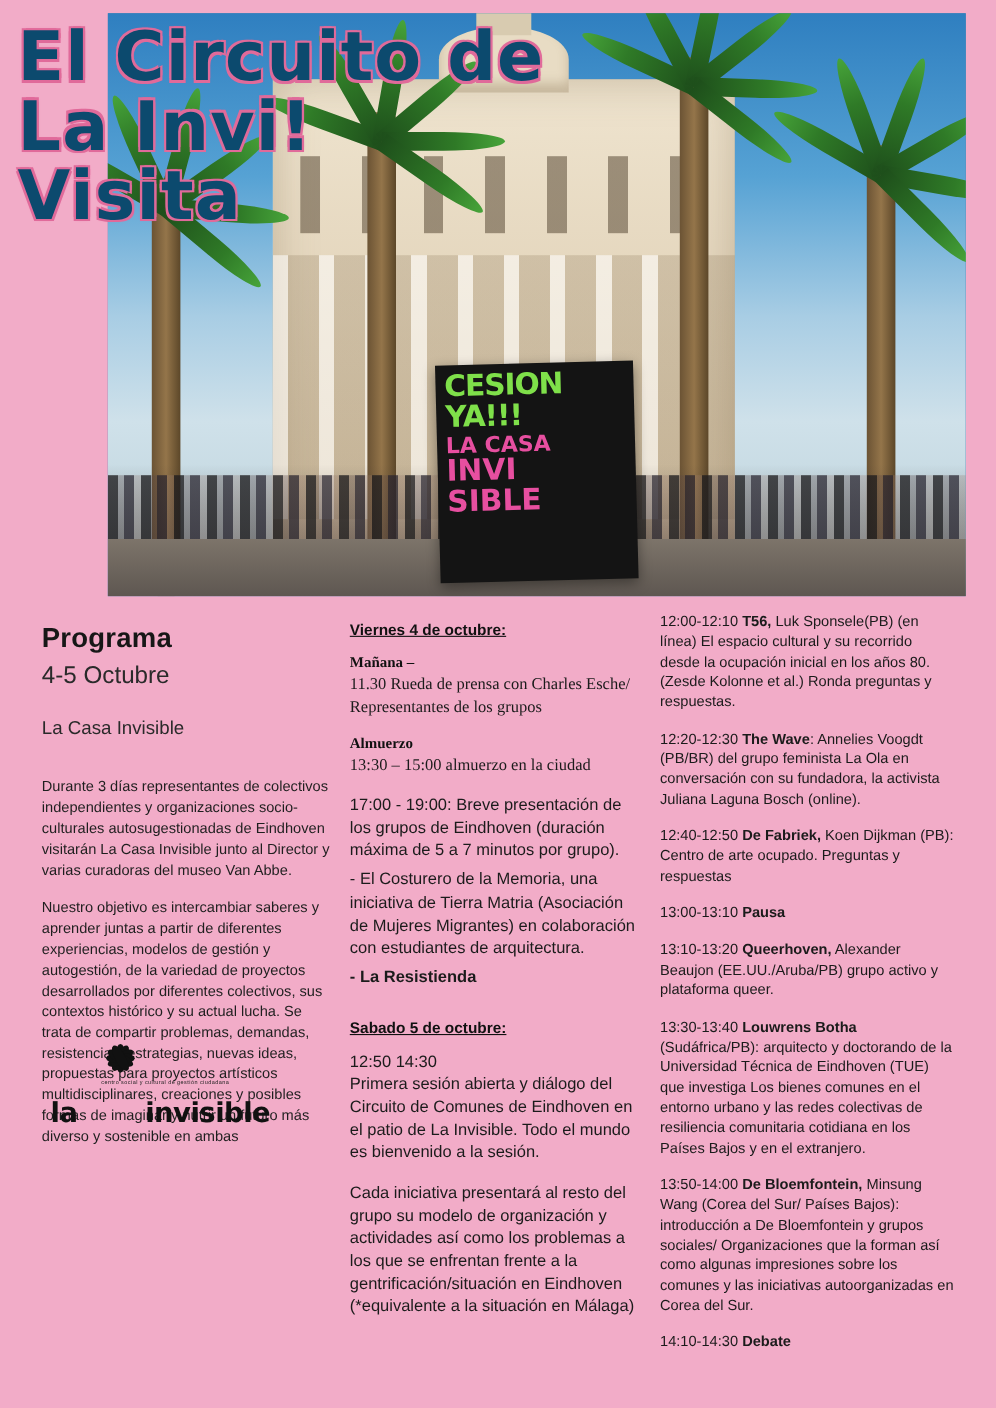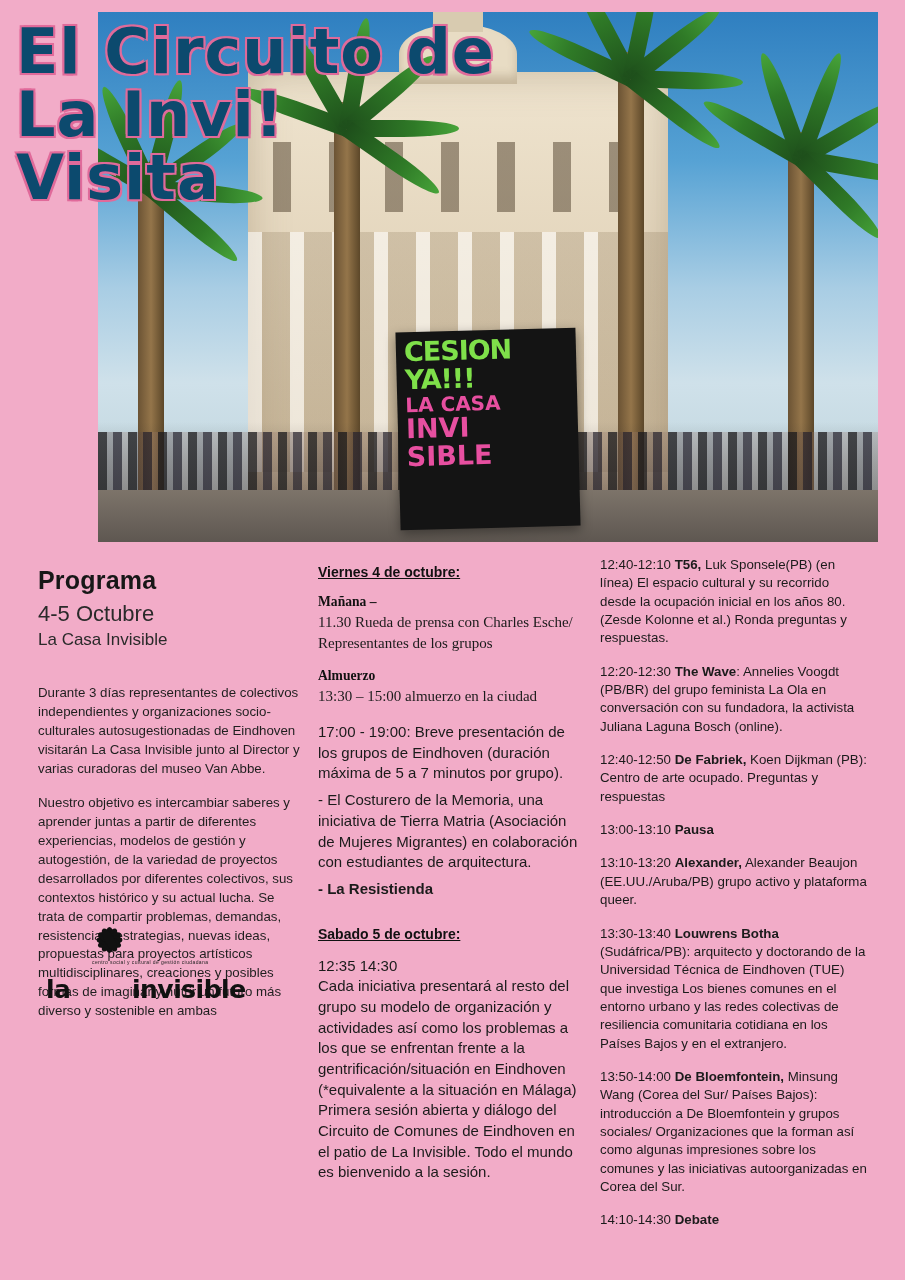--- a/index.html
+++ b/index.html
@@ -159,21 +159,21 @@
   .prog-title {
     font-size: 25px;
     font-weight: bold;
     color: #171717;
     margin: 10px 0 6px 0;
     letter-spacing: .2px;
   }
   .prog-dates {
     font-size: 22px;
     color: #2a2a2a;
-    margin-bottom: 3px;
+    margin-bottom: 25px;
   }
   .prog-place {
     font-size: 17px;
     color: #2a2a2a;
     margin-bottom: 34px;
   }
   .para {
     font-size: 13.3px;
     line-height: 1.42;
     color: #1f1f1f;
@@ -349,45 +349,45 @@
       <p class="block-body">13:30 – 15:00 almuerzo en la ciudad</p>
     </div>
 
 
     <p class="block-body" style="margin-bottom:6px;">17:00 - 19:00: Breve presentación de los grupos de Eindhoven (duración máxima de 5 a 7 minutos por grupo).</p>
     <p class="block-body" style="margin-bottom:6px;">- El Costurero de la Memoria, una iniciativa de Tierra Matria (Asociación de Mujeres Migrantes) en colaboración con estudiantes de arquitectura.</p>
     <p class="block-body" style="font-weight:bold; margin-bottom:26px;">- La Resistienda</p>
 
     <div class="day-head">Sabado 5 de octubre:</div>
 
-    <p class="block-body" style="margin-bottom:0;">12:35 14:30</p>
+    <p class="block-body" style="margin-bottom:0;">12:50 14:30</p>
+    <p class="block-body" style="margin-bottom:16px;">Primera sesión abierta y diálogo del Circuito de Comunes de Eindhoven en el patio de La Invisible. Todo el mundo es bienvenido a la sesión.</p>
     <p class="block-body">Cada iniciativa presentará al resto del grupo su modelo de organización y actividades así como los problemas a los que se enfrentan frente a la gentrificación/situación en Eindhoven (*equivalente a la situación en Málaga)</p>
-    <p class="block-body" style="margin-bottom:16px;">Primera sesión abierta y diálogo del Circuito de Comunes de Eindhoven en el patio de La Invisible. Todo el mundo es bienvenido a la sesión.</p>
   </div>
 
   <div class="col col-right">
     <p class="slot">
-      <span>12:40-12:10</span>
+      <span>12:00-12:10</span>
       <b>T56,</b><span> Luk Sponsele(PB) (en línea) El espacio cultural y su recorrido desde la ocupación inicial en los años 80. (Zesde Kolonne et al.) Ronda preguntas y respuestas.</span>
     </p>
     <p class="slot">
       <span>12:20-12:30</span>
       <b>The Wave</b><span>: Annelies Voogdt (PB/BR) del grupo feminista La Ola en conversación con su fundadora, la activista Juliana Laguna Bosch (online).</span>
     </p>
     <p class="slot">
       <span>12:40-12:50</span>
       <b>De Fabriek,</b><span> Koen Dijkman (PB): Centro de arte ocupado. Preguntas y respuestas</span>
     </p>
     <p class="slot">
       <span>13:00-13:10</span>
       <b>Pausa</b><span></span>
     </p>
     <p class="slot">
       <span>13:10-13:20</span>
-      <b>Alexander,</b><span> Alexander Beaujon (EE.UU./Aruba/PB) grupo activo y plataforma queer.</span>
+      <b>Queerhoven,</b><span> Alexander Beaujon (EE.UU./Aruba/PB) grupo activo y plataforma queer.</span>
     </p>
     <p class="slot">
       <span>13:30-13:40</span>
       <b>Louwrens Botha</b><span> (Sudáfrica/PB): arquitecto y doctorando de la Universidad Técnica de Eindhoven (TUE) que investiga Los bienes comunes en el entorno urbano y las redes colectivas de resiliencia comunitaria cotidiana en los Países Bajos y en el extranjero.</span>
     </p>
     <p class="slot">
       <span>13:50-14:00</span>
       <b>De Bloemfontein,</b><span> Minsung Wang (Corea del Sur/ Países Bajos): introducción a De Bloemfontein y grupos sociales/ Organizaciones que la forman así como algunas impresiones sobre los comunes y las iniciativas autoorganizadas en Corea del Sur.</span>
     </p>
     <p class="slot">

